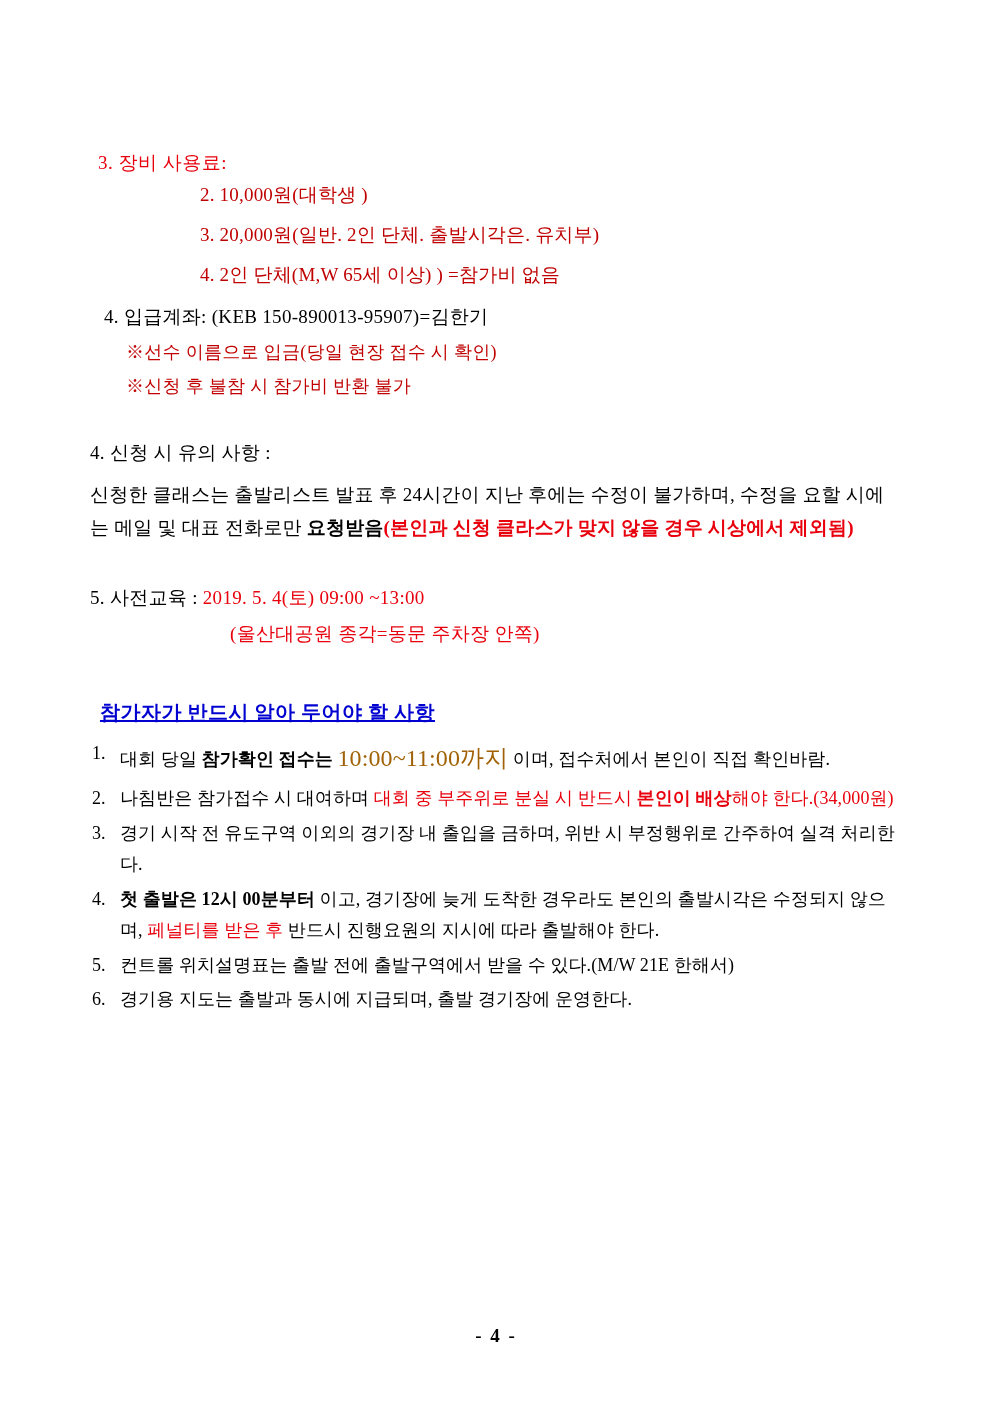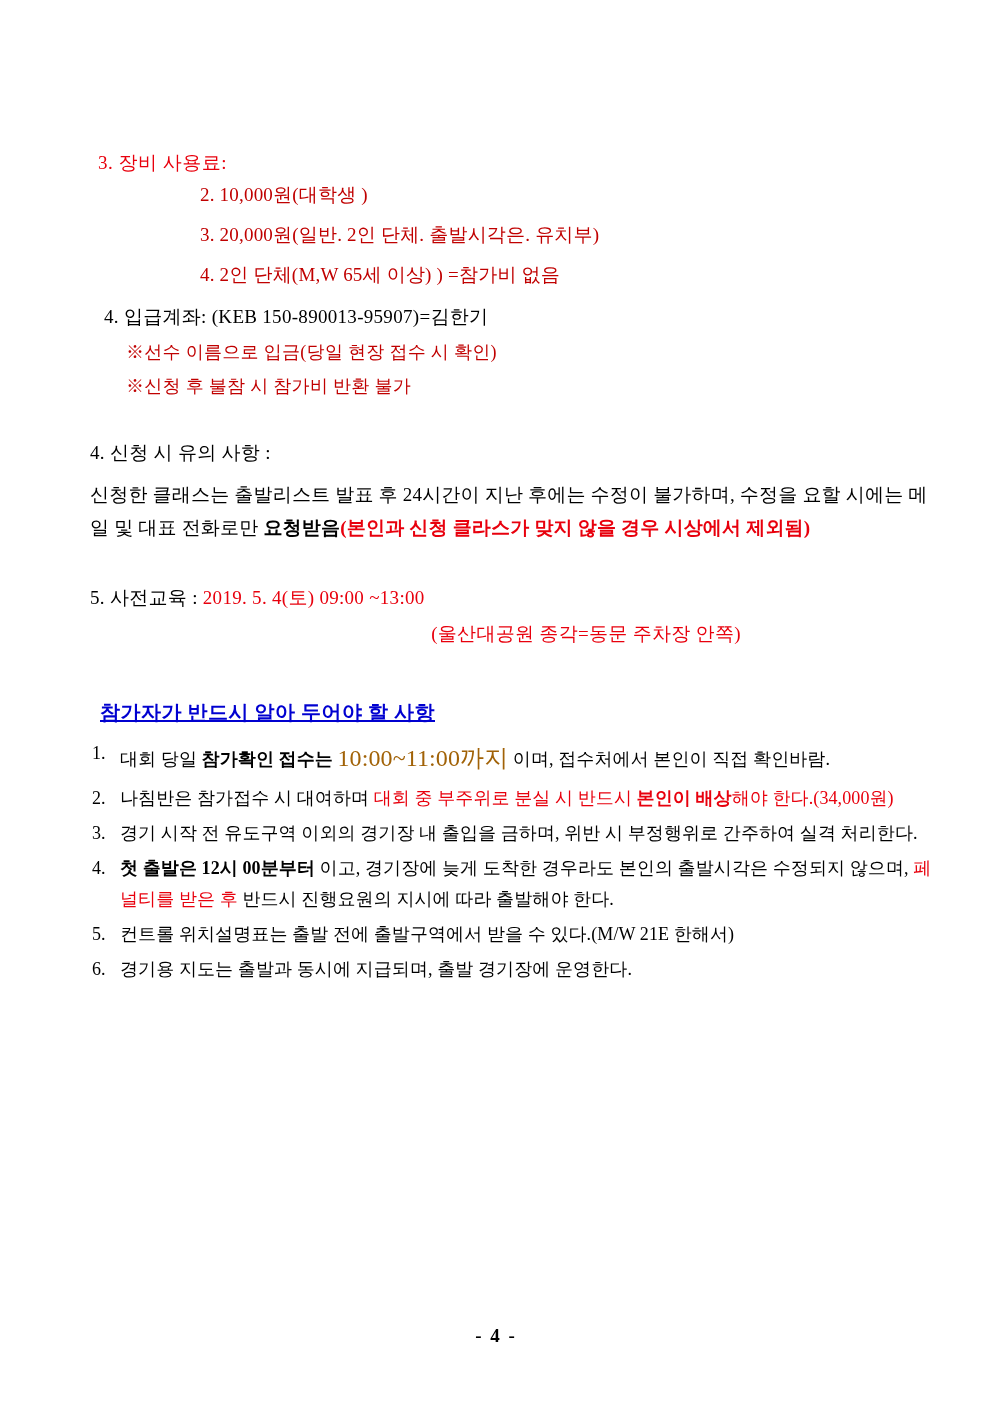--- a/index.html
+++ b/index.html
@@ -12,21 +12,21 @@
     height: 1403px;
     font-family: "Liberation Serif", serif;
     color: #000000;
     position: relative;
   }
   .page {
     position: relative;
     width: 992px;
     height: 1403px;
     box-sizing: border-box;
-    padding: 150px 50px 40px 90px;
+    padding: 150px 94px 40px 90px;
   }
   .red { color: #e8000d; }
   .crimson { color: #c00000; }
   .bold { font-weight: bold; }
 
   
   .sec3-title {
     font-size: 19px;
     margin: 0 0 6px 8px;
     letter-spacing: 0.5px;
@@ -65,21 +65,20 @@
   
   .sec5 {
     font-size: 19px;
     margin: 40px 0 0 0;
     letter-spacing: 0.3px;
   }
   .sec5-sub {
     font-size: 19px;
     margin: 10px 0 0 140px;
     letter-spacing: 0.3px;
-    text-align: center;
   }
 
   
   .mustknow-title {
     font-size: 20px;
     font-weight: bold;
     color: #0000d0;
     text-decoration: underline;
     margin: 52px 0 12px 10px;
     letter-spacing: 0.5px;

